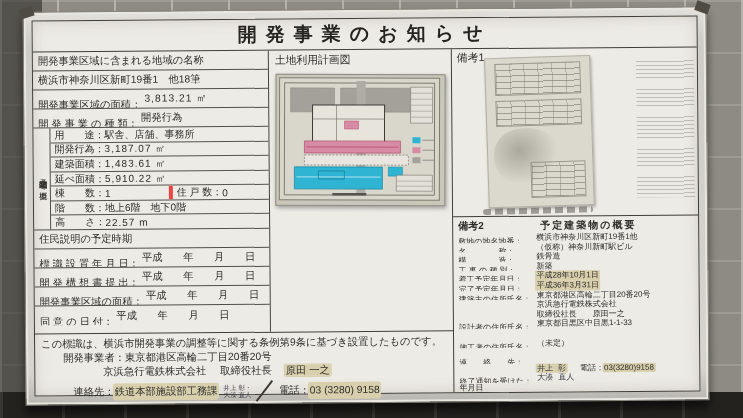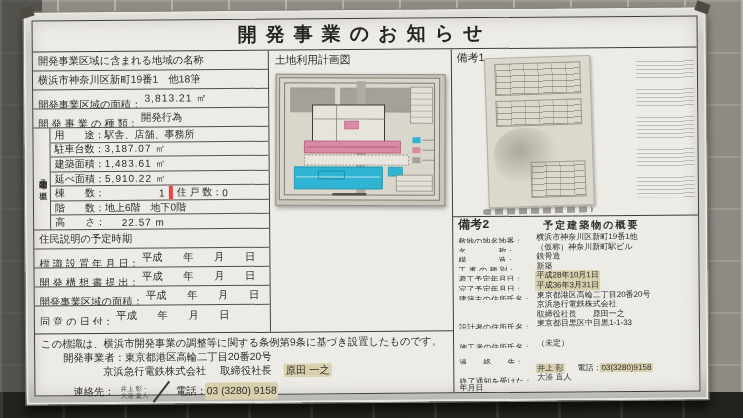--- a/index.html
+++ b/index.html
@@ -43,21 +43,21 @@
   .trow .lbl{margin-right:3px;margin-top:12px;}
   .bblock{height:102px;box-sizing:border-box;border-bottom:1px solid #504f49;display:flex;}
   .vlabel{width:16px;border-right:1px solid #504f49;writing-mode:vertical-rl;text-orientation:upright;
     font-size:8.2px;letter-spacing:.5px;display:flex;align-items:center;justify-content:center;color:#34332f;}
   .brows{flex:1;display:flex;flex-direction:column;min-width:0;}
   .brow{flex:1;border-bottom:1px solid #55544e;display:flex;align-items:center;
     padding:0 4px;font-size:10px;white-space:nowrap;overflow:hidden;}
   .brow:last-child{border-bottom:none;}
   .brow.split{padding:0;}
   .brow.split .cell{display:flex;align-items:center;padding:0 4px;height:100%;box-sizing:border-box;}
-  .brow.split .cell.c1{width:54%;justify-content:space-between;}
+  .brow.split .cell.c1{width:54%;}
   .brow.split .cell.c2{flex:1;border-left:4px solid #ef4444;}
   .num{letter-spacing:1px;}
   
   .map-header{font-size:10.8px;padding:3px 6px 0;height:16px;}
   .map-paper{width:168px;height:130px;margin:5px auto 0;position:relative;
     background:#c9c6ba;border:1px solid #8f8d83;transform:rotate(.6deg);
     box-shadow:1px 2px 4px rgba(0,0,0,.35);}
   .map-paper svg{display:block;}
   
   .col-right{flex:1;display:flex;flex-direction:column;min-width:0;}
@@ -77,28 +77,28 @@
   .r1side{position:absolute;right:3px;top:10px;width:58px;height:140px;opacity:.55;
     background:
       repeating-linear-gradient(0deg, rgba(70,68,60,.5) 0 1px, rgba(0,0,0,0) 1px 4px);
     -webkit-mask-image:repeating-linear-gradient(0deg,#000 0 22px, rgba(0,0,0,0) 22px 30px);
     mask-image:repeating-linear-gradient(0deg,#000 0 22px, rgba(0,0,0,0) 22px 30px);}
   .r1scribble{position:absolute;left:30px;bottom:2px;width:110px;height:6px;
     background:repeating-linear-gradient(90deg, rgba(80,78,70,.5) 0 8px, rgba(0,0,0,0) 8px 12px);
     transform:rotate(-1deg);border-radius:3px;}
   .remarks2{flex:1;padding:2px 5px 0;font-size:8px;line-height:9.5px;overflow:hidden;}
   .r2header{display:flex;align-items:center;height:14px;font-weight:bold;}
-  .r2header .h1{font-size:12px;font-family:Liberation Mono, monospace;}
+  .r2header .h1{font-size:10px;}
   .r2header .h2{flex:1;text-align:center;font-size:10px;letter-spacing:2px;}
   .r2line{display:flex;white-space:nowrap;overflow:hidden;height:9.6px;align-items:center;}
   .r2line .r2l{width:78px;flex-shrink:0;margin-top:8px;}
   .r2line .ind{width:78px;flex-shrink:0;}
   .r2line.gap{height:6px;}
   .tape{background:#d8cfad;box-shadow:0 0 0 1.5px #d8cfad;border-radius:1px;}
-  .hand{color:#3d3c44;}
+  .hand{color:#3d3c44;font-family:Liberation Mono, monospace;}
   
   .bottom-note{height:62px;box-sizing:border-box;border-top:1.5px solid #3f3e3a;
     padding:3px 6px 0;font-size:10.3px;line-height:14px;position:relative;}
   .bn{white-space:nowrap;overflow:hidden;}
   .bn.i1{padding-left:22px;}
   .bn.i2{padding-left:62px;}
   .bn.i3{padding-left:32px;display:flex;align-items:center;}
   .handstack{display:inline-flex;flex-direction:column;font-size:6.5px;line-height:7px;
     color:#46454e;margin:0 10px 0 6px;}
   .slash{width:1.5px;height:26px;background:#3a3934;transform:rotate(38deg);
@@ -138,21 +138,21 @@
             </div>
 
             <div class="bblock">
               <div class="vlabel">予定建築物等の概要</div>
               <div class="brows">
                 <div class="brow">
                   <span class="lbl">用　　途：</span>
                   <span>駅舎、店舗、事務所</span>
                 </div>
                 <div class="brow">
-                  <span class="lbl">駐車台数：</span>
+                  <span class="lbl">開発行為：</span>
                   <span class="num">3,187.07 ㎡</span>
                 </div>
                 <div class="brow">
                   <span class="lbl">建築面積：</span>
                   <span class="num">1,483.61 ㎡</span>
                 </div>
                 <div class="brow">
                   <span class="lbl">延べ面積：</span>
                   <span class="num">5,910.22 ㎡</span>
                 </div>
@@ -238,20 +238,21 @@
             </div>
           </div>
         </div>
 
         <div class="bottom-note">
           <div class="bn">この標識は、横浜市開発事業の調整等に関する条例第9条に基づき設置したものです。</div>
           <div class="bn i1"><span>開発事業者：</span><span>東京都港区高輪二丁目20番20号</span></div>
           <div class="bn i2"><span>京浜急行電鉄株式会社</span><span class="sp"></span><span>取締役社長</span><span class="sp"></span><span class="tape">原田 一之</span></div>
           <div class="bn i3">
               <span>連絡先：</span>
+              <span class="tape">鉄道本部施設部工務課</span>
               <span class="handstack">
                 <span>井上 彰・</span>
                 <span>大湊 直人</span>
               </span>
               <span class="slash"></span>
               <span>電話：</span>
               <span class="tape">03 (3280) 9158</span>
             </div>
         </div>
       </div>

